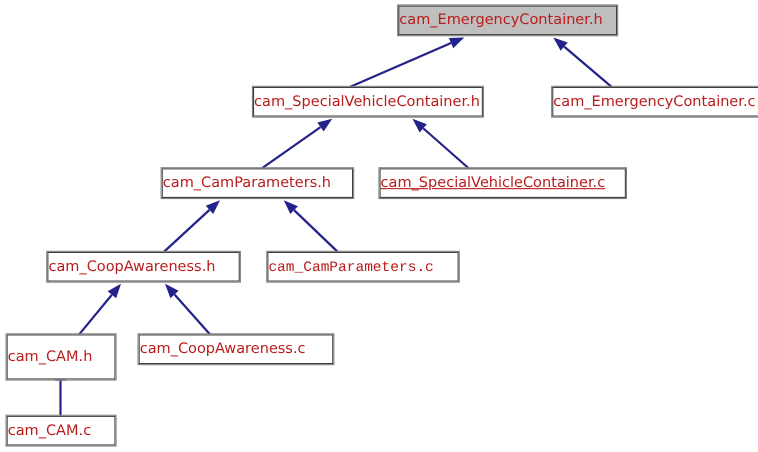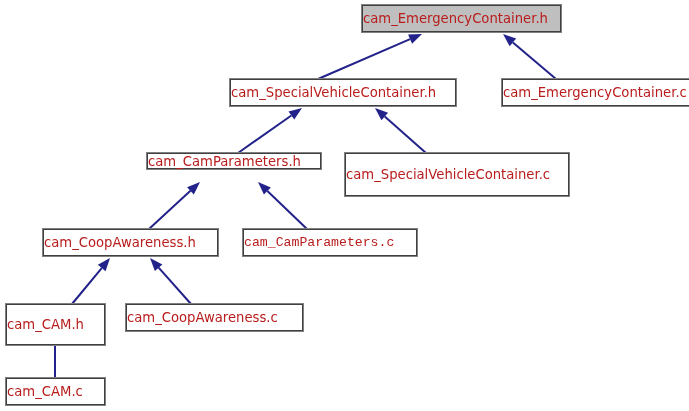--- a/index.html
+++ b/index.html
@@ -55,30 +55,30 @@
       </g>
       <g>
         <line x1="55" y1="378" x2="55" y2="346" stroke="#22228a" stroke-width="2"></line>
         <polygon points="55,333 60,346 50,346" fill="#22228a"></polygon>
       </g>
     </svg>
   <div id="nodes-layer">
       <div class="node current" style="left: 362px; top: 5px; width: 199px; height: 27px;">
         <span>cam_EmergencyContainer.h</span>
       </div>
-      <div class="node" style="left: 230px; top: 79px; width: 226px; height: 27px;">
+      <div class="node" style="left: 230px; top: 79px; width: 209px; height: 27px;">
         <span>cam_SpecialVehicleContainer.h</span>
       </div>
       <div class="node" style="left: 478px; top: 79px; width: 203px; height: 27px; margin-left: 24px;">
         <span>cam_EmergencyContainer.c</span>
       </div>
-      <div class="node" style="left: 147px; top: 153px; width: 174px; height: 16px;">
+      <div class="node" style="left: 147px; top: 153px; width: 174px; height: 27px;">
         <span>cam_CamParameters.h</span>
       </div>
-      <div class="node" style="left: 345px; top: 153px; width: 224px; height: 43px;">
+      <div class="node" style="left: 345px; top: 153px; width: 224px; height: 27px; text-decoration: underline;">
         <span>cam_SpecialVehicleContainer.c</span>
       </div>
       <div class="node" style="left: 43px; top: 229px; width: 175px; height: 27px;">
         <span>cam_CoopAwareness.h</span>
       </div>
       <div class="node" style="left: 243px; top: 229px; width: 174px; height: 27px; font-family: Liberation Mono, monospace;">
         <span>cam_CamParameters.c</span>
       </div>
       <div class="node" style="left: 6px; top: 304px; width: 99px; height: 41px;">
         <span>cam_CAM.h</span>

